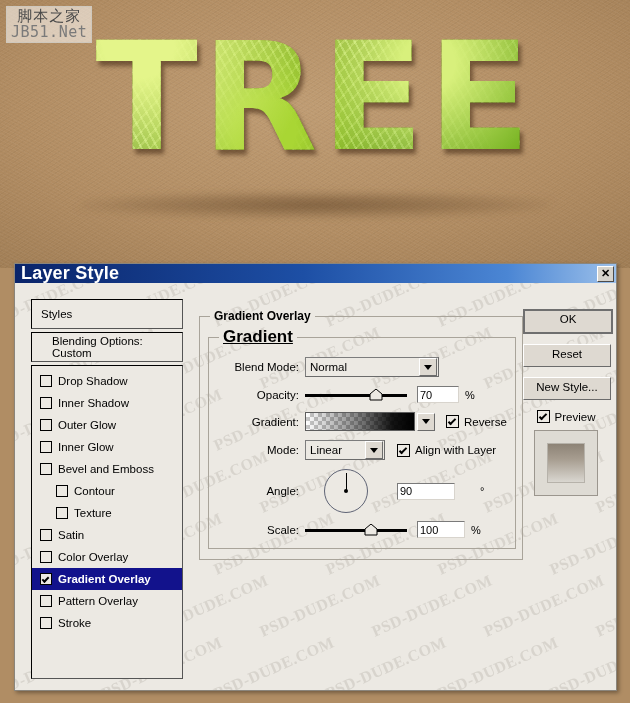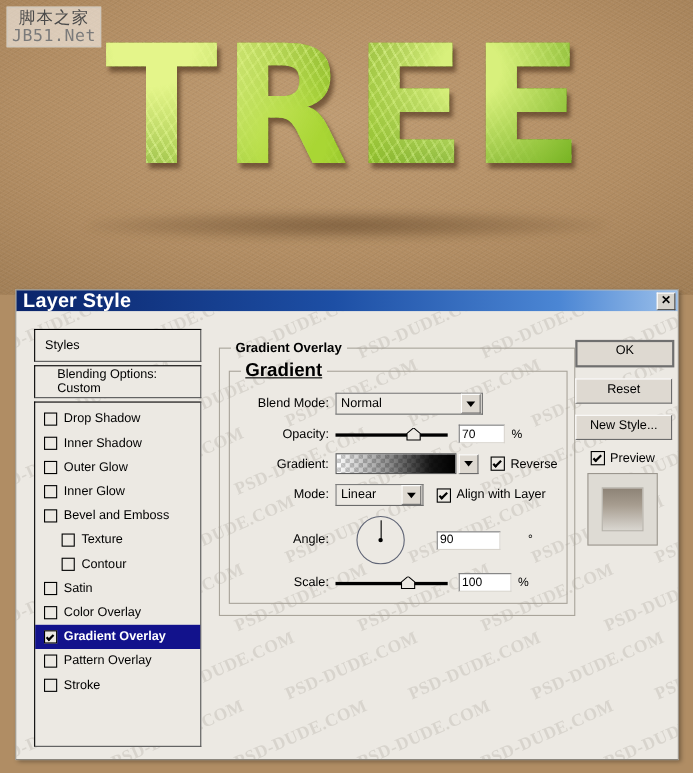--- a/index.html
+++ b/index.html
@@ -308,25 +308,25 @@
           <div class="eff">
             <span class="cb"></span>
             <span>Inner Glow</span>
           </div>
           <div class="eff">
             <span class="cb"></span>
             <span>Bevel and Emboss</span>
           </div>
           <div class="eff sub">
             <span class="cb"></span>
+            <span>Contour</span>
+          </div>
+          <div class="eff sub">
+            <span class="cb"></span>
             <span>Texture</span>
-          </div>
-          <div class="eff sub">
-            <span class="cb"></span>
-            <span>Contour</span>
           </div>
           <div class="eff">
             <span class="cb"></span>
             <span>Satin</span>
           </div>
           <div class="eff">
             <span class="cb"></span>
             <span>Color Overlay</span>
           </div>
           <div class="eff selected">

